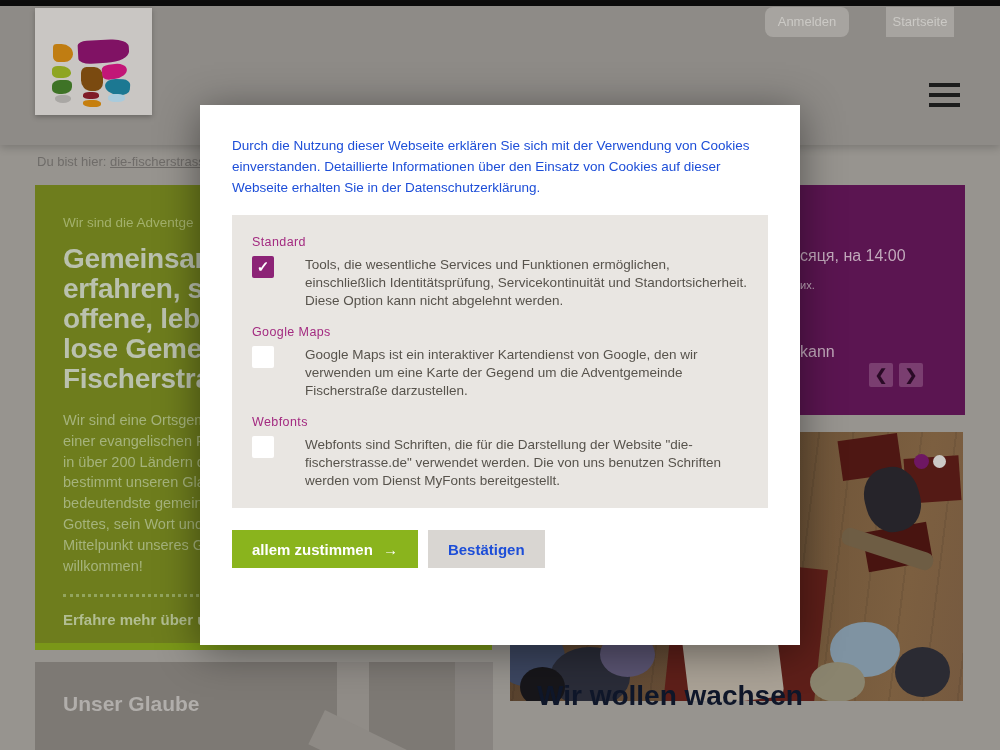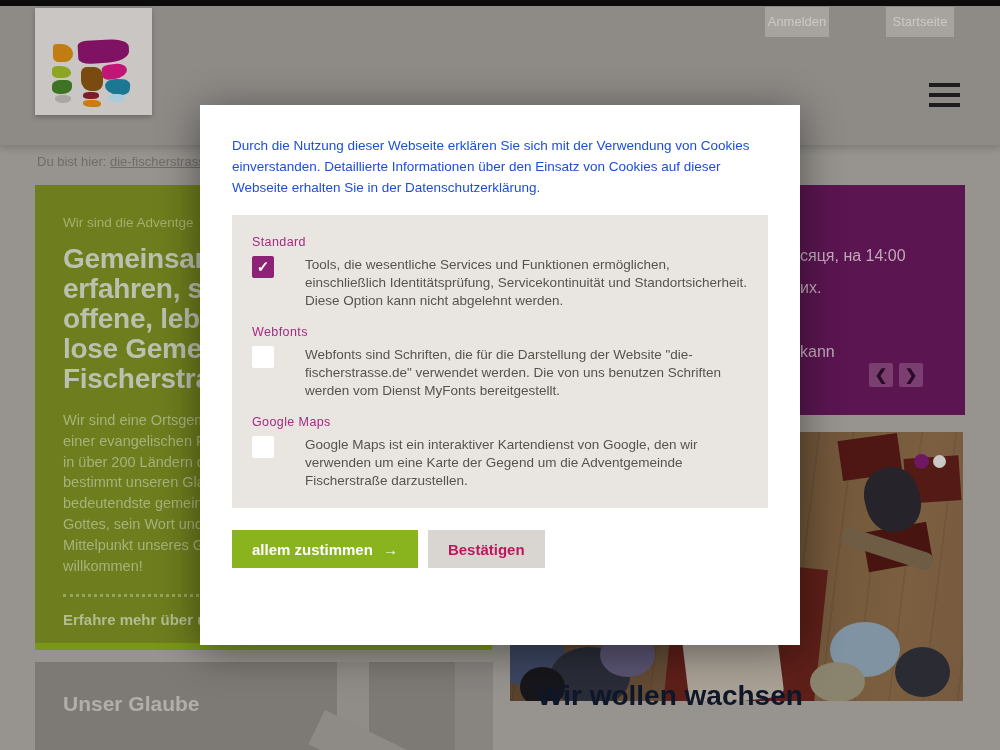--- a/index.html
+++ b/index.html
@@ -12,21 +12,21 @@
   }
   
   .topstrip { position:absolute; left:0; top:0; width:1000px; height:6px; background:#0c0c0c; }
   .headerband { position:absolute; left:0; top:6px; width:1000px; height:139px;
     background:#8e8b87; box-shadow:0 3px 8px rgba(0,0,0,0.18); }
   .logo-tile { position:absolute; left:35px; top:8px; width:117px; height:107px;
     background:#c9c6c3; box-shadow:0 2px 5px rgba(0,0,0,0.25); }
   .logo-shape { position:absolute; }
   .topbtn { position:absolute; top:7px; height:30px; background:#a7a4a0; color:#cbc9c5;
     font-size:13px; line-height:30px; text-align:center; border:none; cursor:pointer; }
-  .btn-anmelden { left:765px; width:64px; }
+  .btn-anmelden { left:765px; width:84px;border-radius:8px; }
   .btn-startseite { left:886px; width:68px; }
   .hamburger { position:absolute; left:929px; top:83px; width:31px; height:25px; cursor:pointer; }
   .hamburger span { position:absolute; left:0; width:31px; height:4px; background:#1d1d1d; }
   .hamburger span:nth-child(1){ top:0; } .hamburger span:nth-child(2){ top:10px; } .hamburger span:nth-child(3){ top:20px; }
   .breadcrumb { position:absolute; left:37px; top:154px; font-size:13px; color:#6f6c69; }
   .breadcrumb a { color:#6f6c69; text-decoration:underline; }
 
   
   .hero-left { position:absolute; left:35px; top:185px; width:457px; height:465px;
     background:#6e7d1d; overflow:hidden; }
@@ -35,21 +35,21 @@
   .eyebrow { font-size:13.5px; color:#a3b16c; margin-bottom:14px; }
   .hero-h { font-size:28px; font-weight:bold; color:#bac1ae; line-height:30px; letter-spacing:-0.3px; }
   .hero-p { margin-top:16px; font-size:14.5px; line-height:20.8px; color:#a5b37c; }
   .hero-dots { margin-top:18px; width:400px; border-bottom:3px dotted #93a55e; height:1px; }
   .hero-cta { margin-top:14px; font-size:15px; font-weight:bold; color:#b2be92; cursor:pointer; }
 
   
   .hero-right { position:absolute; left:510px; top:185px; width:455px; height:230px;
     background:#5b1551; overflow:hidden; } 
   .pr1 { position:absolute; left:290px; top:62px;  color:#c1a9bb; font-size:16px; }
-  .pr2 { position:absolute; left:290px; top:94px;  color:#c1a9bb; font-size:16px; }
+  .pr2 { position:absolute; left:290px; top:94px;  color:#c1a9bb; font-size:11px; }
   .pr3 { position:absolute; left:290px; top:158px; color:#c1a9bb; font-size:16px; }
   .slider-arrow { position:absolute; width:24px; height:24px; background:#7a3e70;
     color:#2a0a26; font-size:15px; font-weight:bold; text-align:center; line-height:24px;
     border:none; border-radius:2px; cursor:pointer; }
   .arr-prev { left:359px; top:178px; } .arr-next { left:389px; top:178px; }
 
   
   .photo { position:absolute; left:510px; top:432px; width:453px; height:269px;
     background:linear-gradient(100deg,#55402c 0%,#614934 30%,#6f5539 60%,#7c5f40 85%,#83654675 100%),#6b503a;
     overflow:hidden; }
@@ -97,21 +97,21 @@
   .opt-label { font-size:12.5px; font-weight:normal; letter-spacing:0.4px; color:#a32a80; margin-bottom:7px; }
   .opt-row { display:flex; align-items:flex-start; }
   .cbx { width:22px; height:22px; flex:0 0 22px; background:#ffffff; border-radius:2px;
     text-align:center; line-height:22px; font-size:15px; font-weight:bold; color:#ffffff; cursor:pointer; }
   .cbx.checked { background:#8c2376; }
   .opt-text { margin-left:31px; width:460px; font-size:13.5px; line-height:18px; color:#57534c; }
   .modal-actions { margin-top:22px; display:flex; }
   .btn-accept { height:38px; padding:11px 20px; background:#8ab41d; color:#ffffff;
     font-size:15px; font-weight:bold; border:none; cursor:pointer; font-family:inherit; }
   .btn-accept .arr { margin-left:10px; font-weight:normal; }
-  .btn-confirm { height:38px; padding:0 20px; margin-left:10px; background:#d9d6d2; color:#be185d;
+  .btn-confirm { height:38px; padding:0 20px; margin-left:10px; background:#d9d6d2; color:#1d4ed8;
     font-size:15px; font-weight:bold; border:none; cursor:pointer; font-family:inherit;text-align:center; }
 </style>
 </head>
 <body>
 
 <div class="topstrip"></div>
 <div class="headerband"></div>
 
 <div class="logo-tile">
   <span class="logo-shape" style="left:18px;top:36px;width:20px;height:18px;background:#c07d12;border-radius:20% 60% 45% 30%;"></span>
@@ -211,32 +211,32 @@
       <div class="opt-label">Standard</div>
       <div class="opt-row">
         <div class="cbx checked">
           <span>✓</span>
         </div>
         <div class="opt-text">Tools, die wesentliche Services und Funktionen ermöglichen, einschließlich Identitätsprüfung, Servicekontinuität und Standortsicherheit. Diese Option kann nicht abgelehnt werden.</div>
       </div>
     </div>
 
     <div class="opt">
+      <div class="opt-label">Google Maps</div>
+      <div class="opt-row">
+        <div class="cbx"></div>
+        <div class="opt-text">Google Maps ist ein interaktiver Kartendienst von Google, den wir verwenden um eine Karte der Gegend um die Adventgemeinde Fischerstraße darzustellen.</div>
+      </div>
+    </div>
+
+    <div class="opt">
       <div class="opt-label">Webfonts</div>
       <div class="opt-row">
         <div class="cbx"></div>
         <div class="opt-text">Webfonts sind Schriften, die für die Darstellung der Website "die-fischerstrasse.de" verwendet werden. Die von uns benutzen Schriften werden vom Dienst MyFonts bereitgestellt.</div>
-      </div>
-    </div>
-
-    <div class="opt">
-      <div class="opt-label">Google Maps</div>
-      <div class="opt-row">
-        <div class="cbx"></div>
-        <div class="opt-text">Google Maps ist ein interaktiver Kartendienst von Google, den wir verwenden um eine Karte der Gegend um die Adventgemeinde Fischerstraße darzustellen.</div>
       </div>
     </div>
 
   </div>
 
   <div class="modal-actions">
     <button class="btn-accept">
       <span>allem zustimmen</span><span class="arr">→</span>
     </button>
     <button class="btn-confirm">Bestätigen</button>

